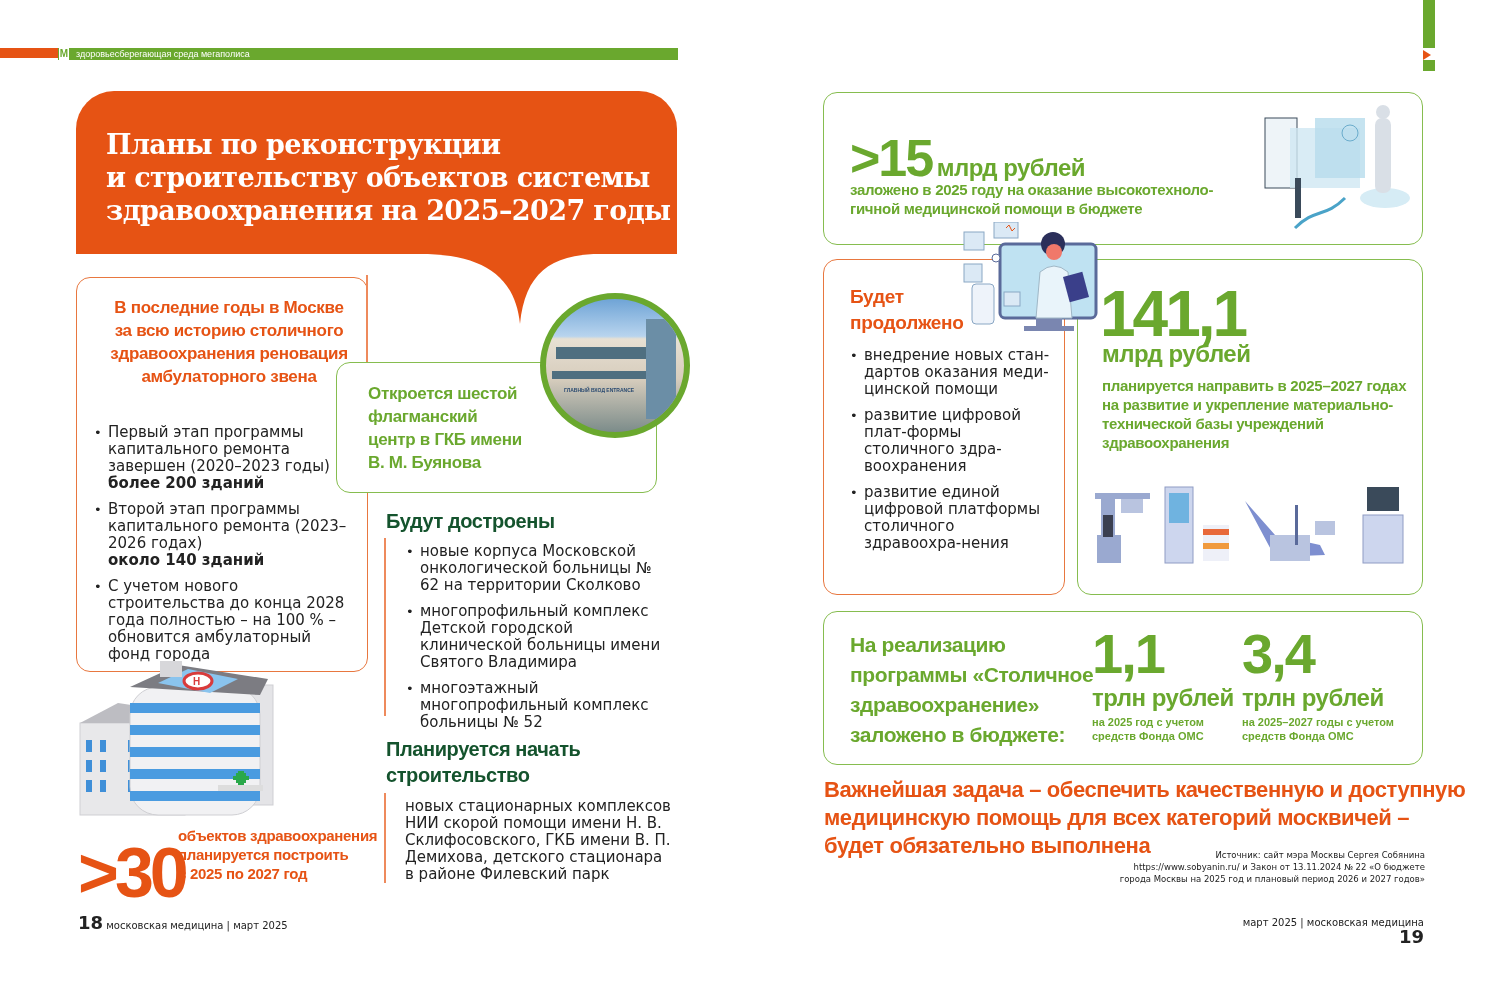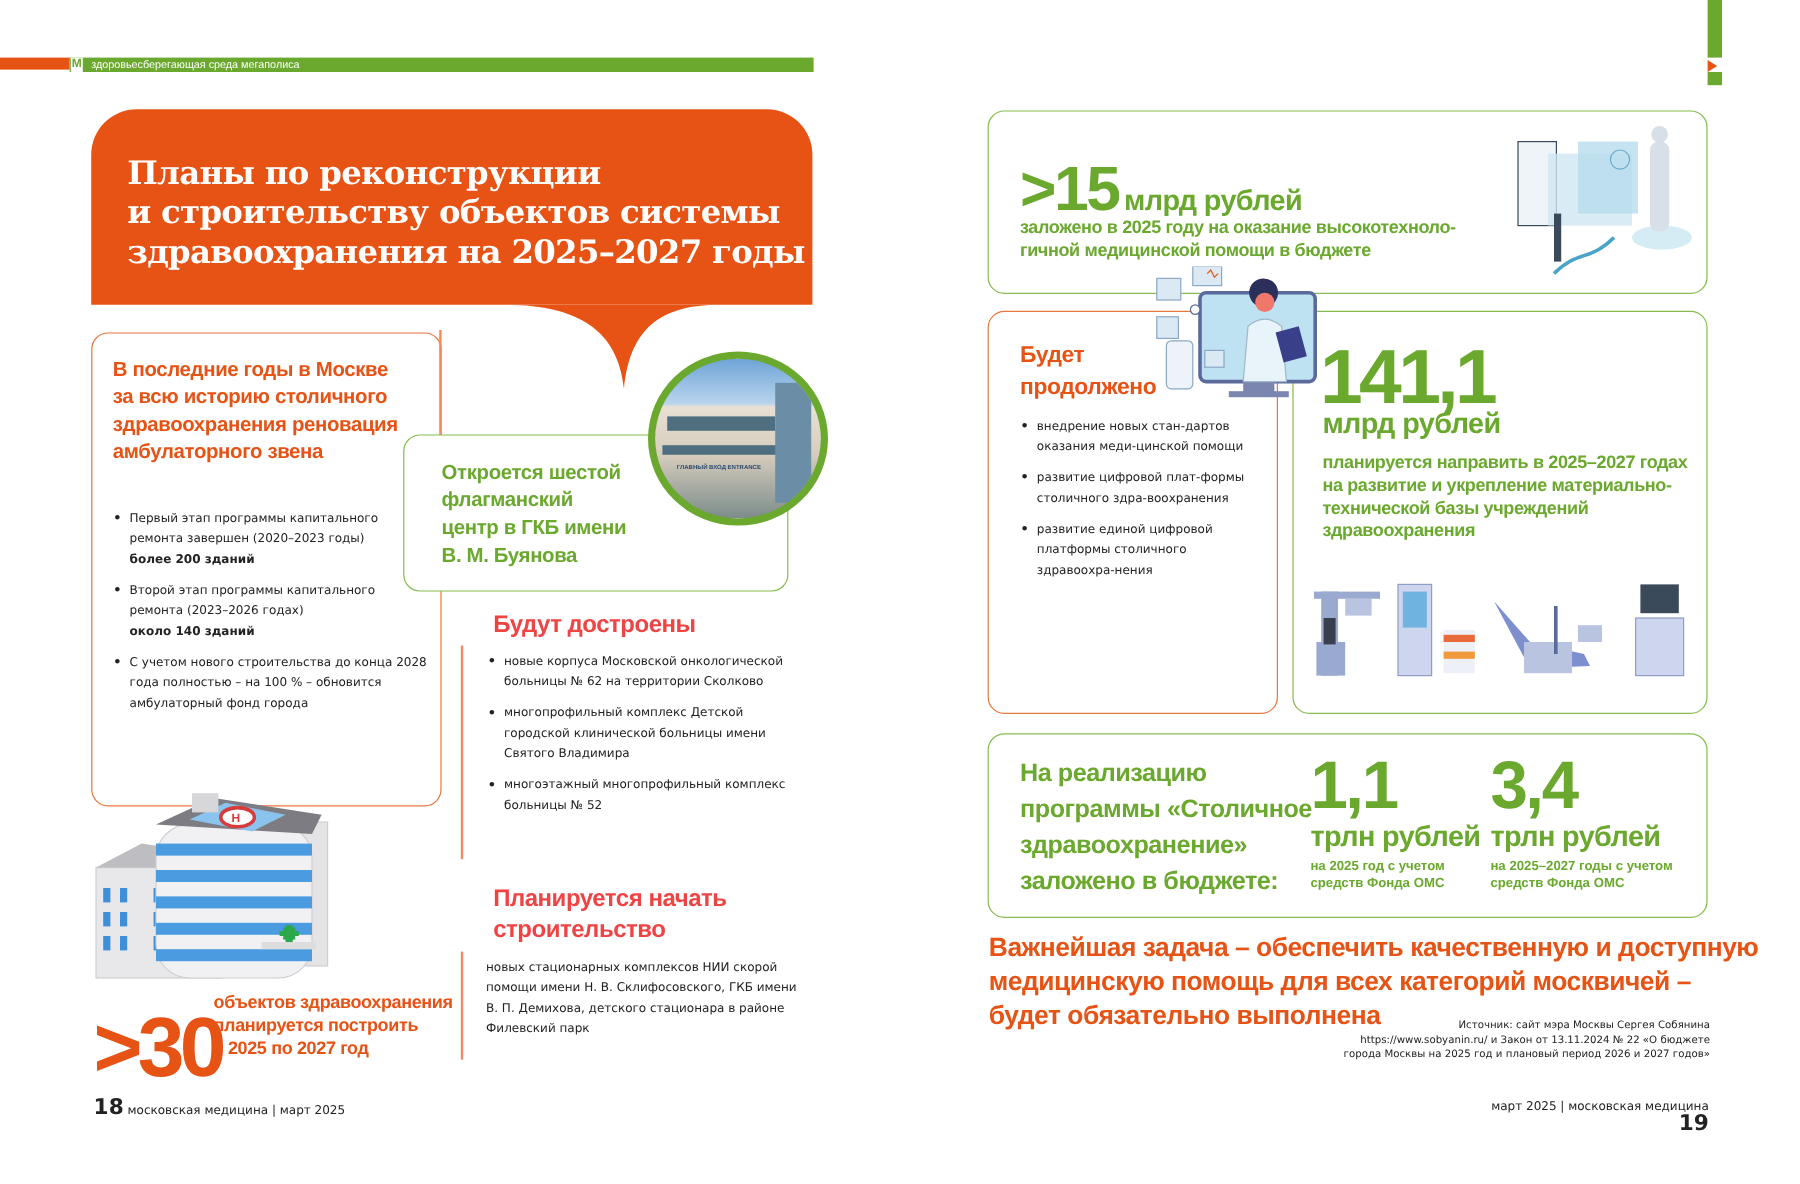--- a/index.html
+++ b/index.html
@@ -1,19 +1,19 @@
 <!DOCTYPE html>
 <html><head>
 <meta charset="utf-8">
 <style>
   * { box-sizing: border-box; margin: 0; padding: 0; }
   html, body { width: 1500px; height: 987px; background: #ffffff; overflow: hidden; }
   body { position: relative; font-family: "Liberation Sans", sans-serif; color: #222; }
   .abs { position: absolute; }
-  .body-txt { font-family: "DejaVu Sans", sans-serif; font-size: 10px; line-height: 17px; color: #222; }
+  .body-txt { font-family: "DejaVu Sans", sans-serif; font-size: 15px; line-height: 17px; color: #222; }
   ul.bullets { list-style: none; }
   ul.bullets li { position: relative; padding-left: 16px; margin-bottom: 9px; }
   ul.bullets li::before { content: "•"; position: absolute; left: 2px; top: 0; font-size: 13px; }
   b.strong { font-weight: bold; }
 
   
   .hdr-orange { left: 0; top: 48px; width: 58px; height: 10px; background: #e65314; }
   .hdr-green { left: 58px; top: 48px; width: 620px; height: 12px; background: #6aa82e; }
   .hdr-m { left: 59px; top: 48px; width: 10px; height: 12px; background: #fff; color: #6aa82e; font: bold 10px/12px "Liberation Sans", sans-serif; text-align: center; }
   .hdr-txt { left: 76px; top: 48px; height: 28px; color: #fff; font: 9px/12px "Liberation Sans", sans-serif; }
@@ -22,23 +22,23 @@
   .r-bar2 { left: 1423px; top: 60px; width: 12px; height: 11px; background: #6aa82e; }
 
   
   .title-box { left: 76px; top: 91px; width: 601px; height: 163px; background: #e65314; border-radius: 38px 38px 0 0; }
   .title-txt { left: 106px; top: 128px; color: #fff; font-family: "DejaVu Serif", serif; font-weight: bold; font-size: 27px; line-height: 33px; letter-spacing: -0.6px; }
   .title-notch { left: 420px; top: 254px; width: 180px; height: 70px; }
 
   .box-orange { border: 1.5px solid #e8773f; border-radius: 14px; background: #fff; }
   .box-green { border: 1.5px solid #86bd4f; border-radius: 14px; background: #fff; }
 
-  .head-orange { font: bold 17px/23px "Liberation Sans", sans-serif; color: #e65314; letter-spacing: -0.3px; }
+  .head-orange { font: bold 17px/23px "Liberation Sans", sans-serif; color: #e65314; letter-spacing: -0.3px; text-align: center; }
   .head-green { font: bold 17px/23px "Liberation Sans", sans-serif; color: #6aa82e; letter-spacing: -0.3px; }
-  .sec-green { font: bold 20px/26px "Liberation Sans", sans-serif; color: #ef4444; letter-spacing: -0.4px; margin-left: 25px; }
+  .sec-green { font: bold 20px/26px "Liberation Sans", sans-serif; color: #14532d; letter-spacing: -0.4px; }
 
   .vline { width: 2px; background: #ee8a5c; }
 
   .photo { left: 540px; top: 293px; width: 150px; height: 145px; border-radius: 50%; border: 6px solid #6aa82e; overflow: hidden; background: linear-gradient(180deg,#6fa4d6 0%,#b8d4ee 28%,#e7e0d3 30%,#d7cdbd 60%,#7c8c8a 100%); }
   .photo .win { position: absolute; height: 12px; background: #4f6f80; }
   .photo .sign { position: absolute; left: 18px; top: 88px; font: bold 5px/6px "Liberation Sans", sans-serif; color: #2a4a70; }
 
   .big30 { left: 78px; top: 822px; font: bold 70px/70px "Liberation Sans", sans-serif; color: #e65314; letter-spacing: -4px; margin-top: 16px; }
   .big30-txt { left: 178px; top: 826px; font: bold 15px/19px "Liberation Sans", sans-serif; color: #e65314; letter-spacing: -0.3px; }
 

